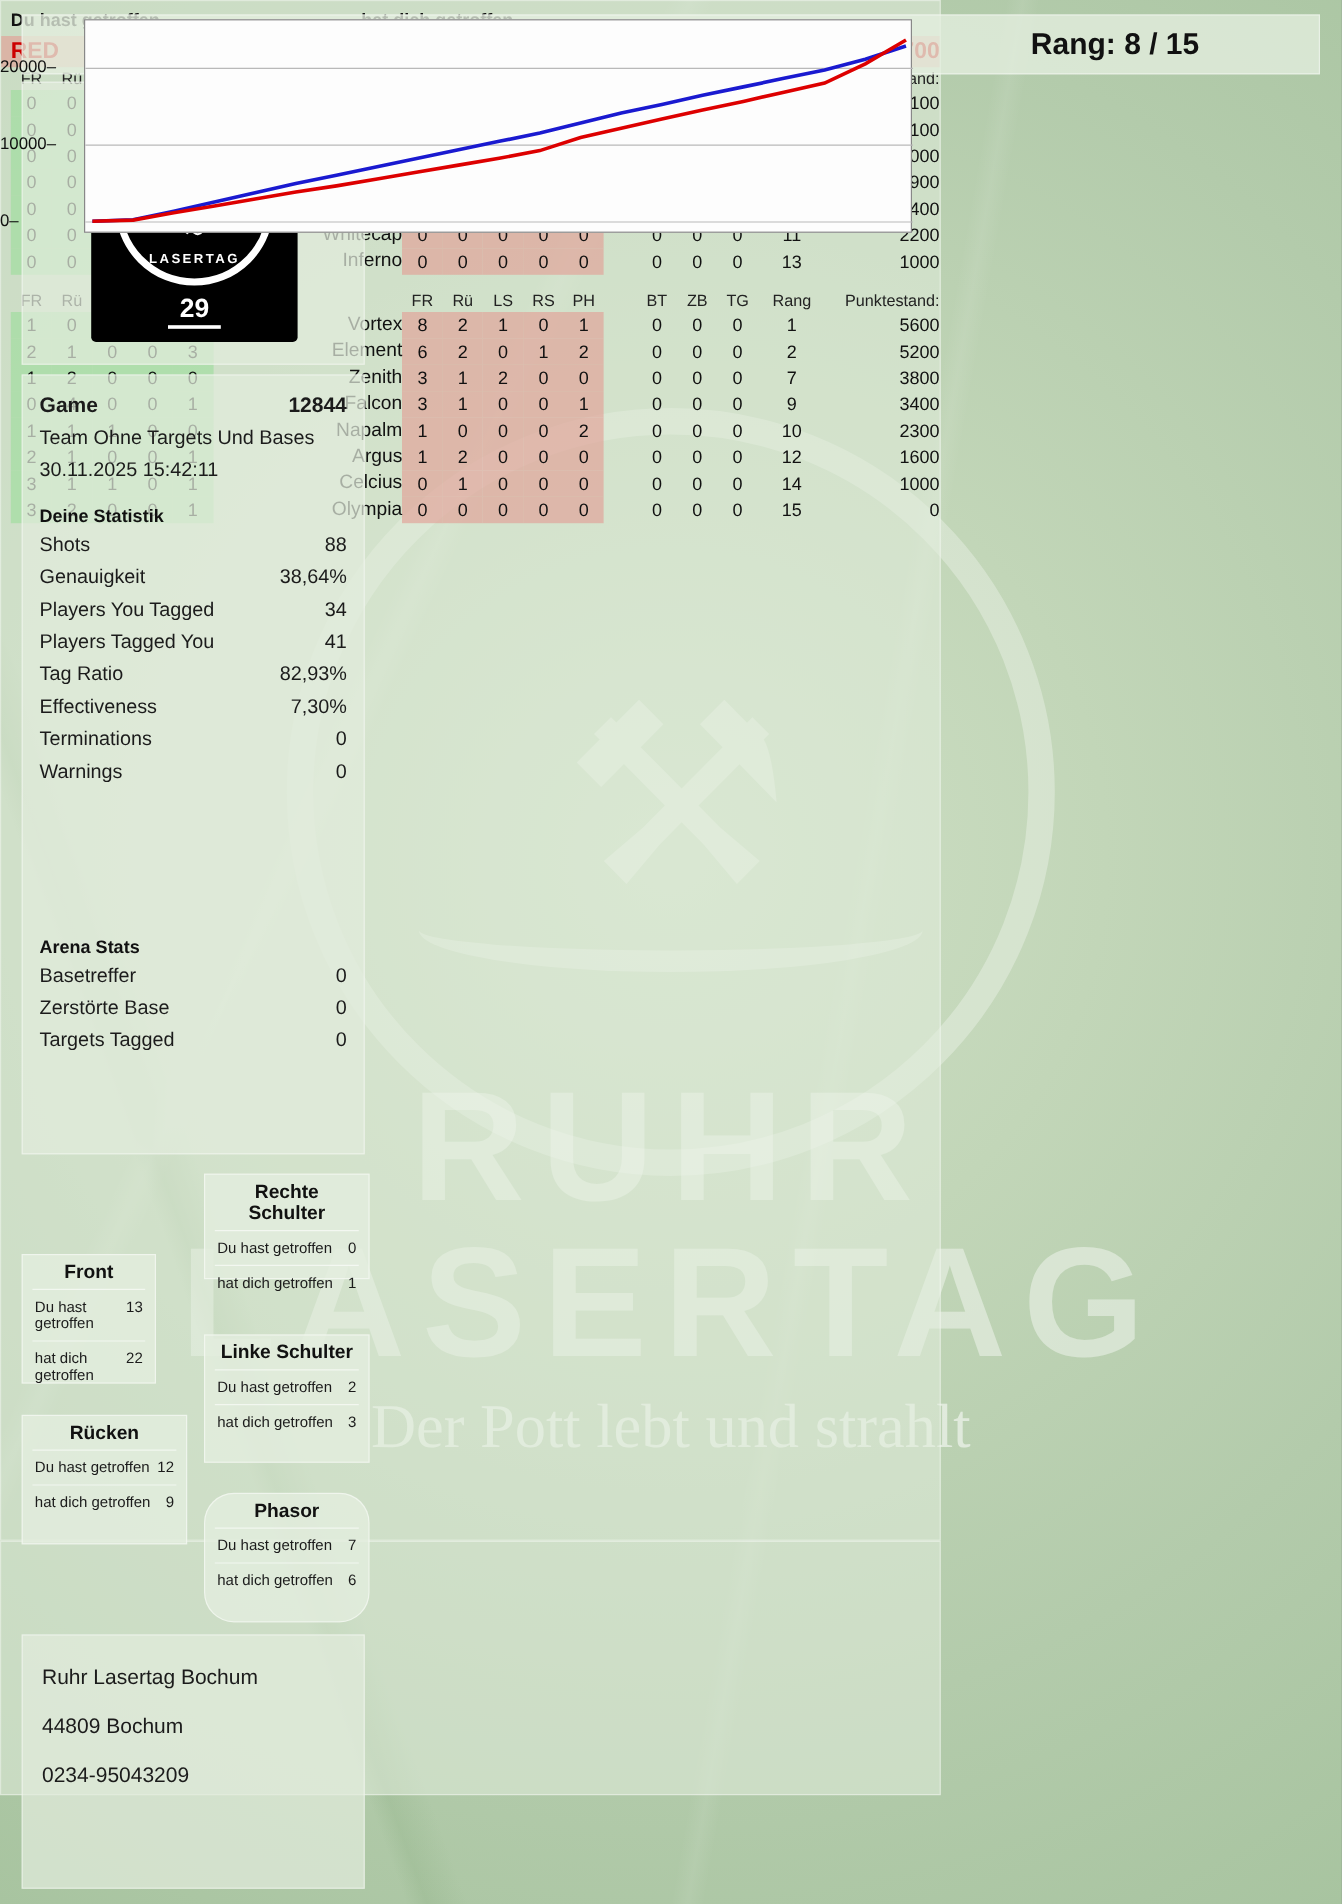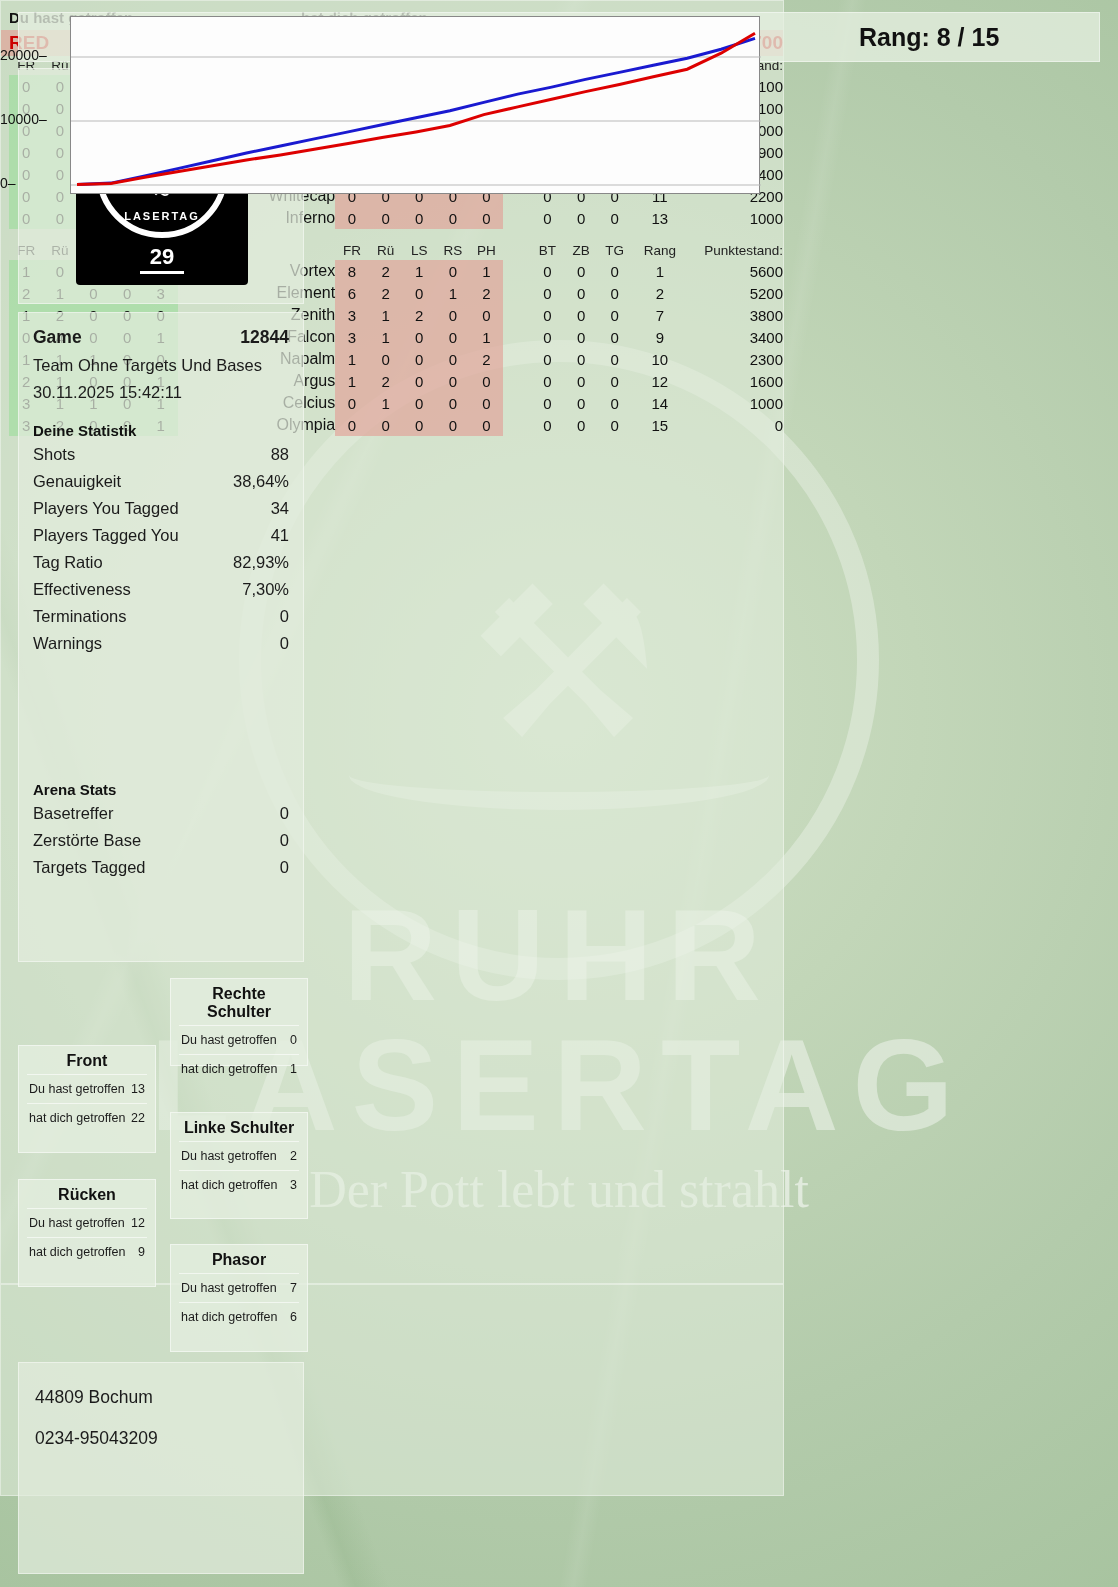--- a/index.html
+++ b/index.html
@@ -112,24 +112,24 @@
 
   
   .zone { position:absolute; background:rgba(228,238,223,0.80);
     border:1px solid rgba(255,255,255,0.5); padding:6px 8px; }
   .zone .zt { text-align:center; font-weight:bold; font-size:16px; color:#111; margin-bottom:4px;}
   .zone .zr { display:flex; justify-content:space-between; font-size:12.5px; color:#1b1b1b;
     padding:7px 2px; border-top:1px solid rgba(255,255,255,0.6); }
   .zone .zr .v { font-weight:normal; }
 
   #zone-rs { left:170px; top:978px; width:138px; height:88px; }
-  #zone-front { left:18px; top:1045px; width:138px; height:108px; }
+  #zone-front { left:18px; top:1045px; width:112px; height:108px; }
   #zone-ls { left:170px; top:1112px; width:138px; height:107px; }
   #zone-back { left:18px; top:1179px; width:138px; height:108px; }
-  #zone-ph { left:170px; top:1244px; width:138px; height:108px; }
+  #zone-ph { left:170px; top:1244px; width:138px; height:108px;border-radius:25px; }
 
   #address-panel { left:18px; top:1362px; width:286px; height:212px; padding:14px 16px; }
   #address-panel .ar { font-size:17.5px; color:#1b1b1b; padding:10px 0; }
 
   
   #score-panel { left:316px; top:68px; width:784px; height:1284px;
     background:rgba(226,236,221,0.55); border:1px solid rgba(255,255,255,0.4); }
   .sb-head { display:flex; font-size:15px; font-weight:bold; color:#111; padding:8px 0 4px 0; }
   .sb-head .h1 { width:300px; padding-left:8px; }
   .sb-head .h2 { width:210px; }
@@ -302,20 +302,21 @@
         <span>Du hast getroffen</span>
         <span class="v">7</span>
       </div>
     <div class="zr">
         <span>hat dich getroffen</span>
         <span class="v">6</span>
       </div>
   </div>
 
   <div class="panel" id="address-panel">
+    <div class="ar">Ruhr Lasertag Bochum</div>
     <div class="ar">44809 Bochum</div>
     <div class="ar">0234-95043209</div>
   </div>
 
   <div id="score-panel">
     <div class="sb-head">
       <div class="h1">Du hast getroffen</div>
       <div class="h2">hat dich getroffen</div>
     </div>
     <table class="sb">

